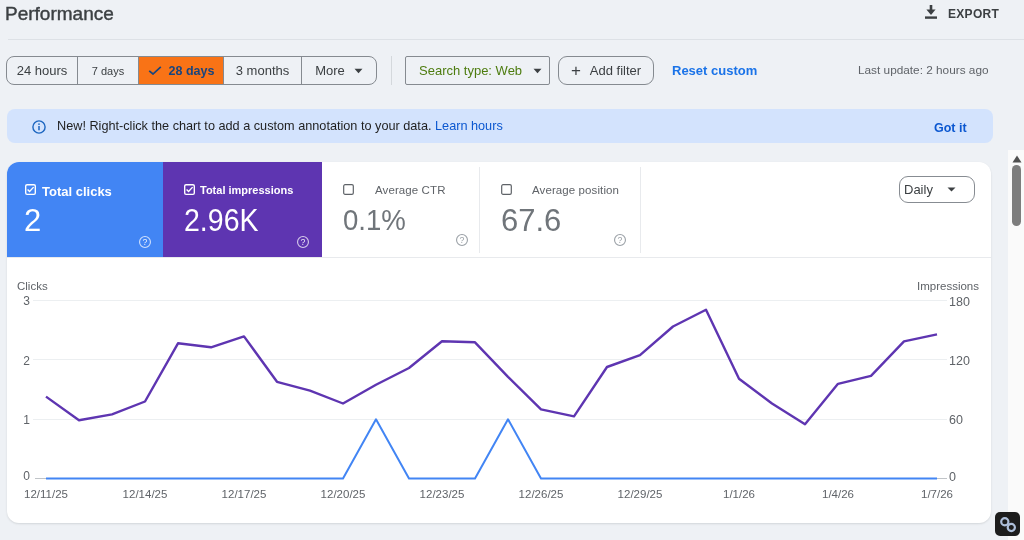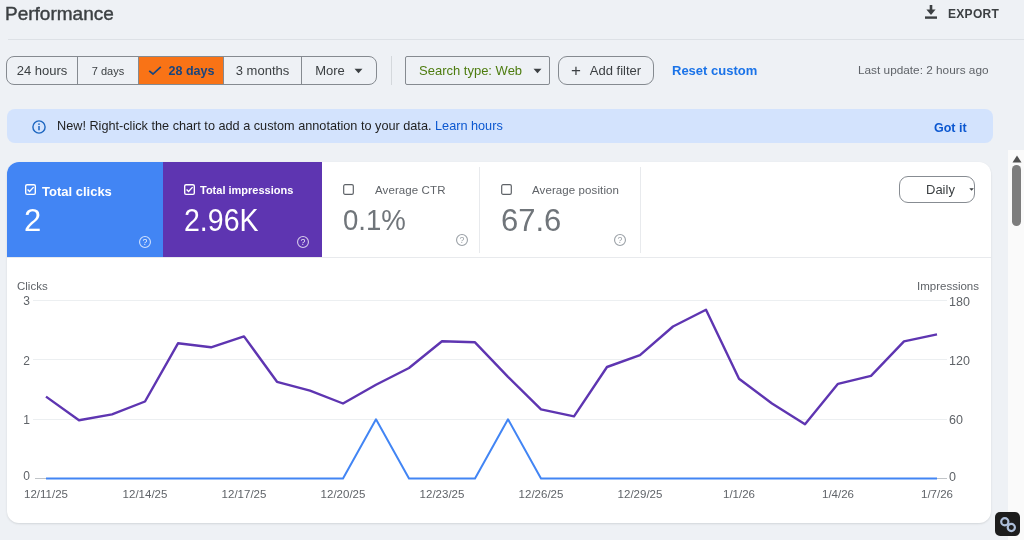--- a/index.html
+++ b/index.html
@@ -92,21 +92,21 @@
 <svg class="abs" style="left:501px; top:184px;" width="11" height="11" viewBox="0 0 12 12">
     <rect x="0.75" y="0.75" width="10.5" height="10.5" rx="1.5" fill="none" stroke="#5f6368" stroke-width="1.3"></rect>
   </svg>
 <div class="abs" style="left:532px; top:184px; font-size:11.5px; letter-spacing:0.1px; color:#5f6368;">Average position</div>
 <div class="abs" style="left:501px; top:203px; font-size:31px; color:#70757a;">67.6</div>
 <svg class="abs" style="left:614px; top:234px;" width="12" height="12" viewBox="0 0 13 13">
     <circle cx="6.5" cy="6.5" r="5.9" fill="none" stroke="#9aa0a6" stroke-width="1.2"></circle>
     <text x="6.5" y="9.6" font-size="9.5" fill="#9aa0a6" text-anchor="middle" font-family="Liberation Sans">?</text>
   </svg>
 
-<div class="abs" style="left:899px; top:176px; width:76px; height:27px; border:1px solid #878c92; border-radius:9px; display:flex; align-items:center; padding-left:26px; font-size:13px; color:#3c4043;">Daily<svg width="9" height="5" viewBox="0 0 9 5" style="margin-left:14px;">
+<div class="abs" style="left:899px; top:176px; width:76px; height:27px; border:1px solid #878c92; border-radius:9px; display:flex; align-items:center; padding-left:4px; font-size:13px; color:#3c4043;">Daily<svg width="9" height="5" viewBox="0 0 9 5" style="margin-left:14px;">
       <path d="M0.5 0.5 L4.5 4.6 L8.5 0.5 z" fill="#3c4043"></path>
     </svg></div>
 
 <svg class="abs" style="left:0; top:0;" width="1024" height="540" viewBox="0 0 1024 540">
   <g stroke="#eceff1" stroke-width="1">
     <line x1="33" y1="300.5" x2="947" y2="300.5"></line>
     <line x1="33" y1="359.5" x2="947" y2="359.5"></line>
     <line x1="33" y1="419.5" x2="947" y2="419.5"></line>
   </g>
   <g stroke="#c0c4c8" stroke-width="1">

